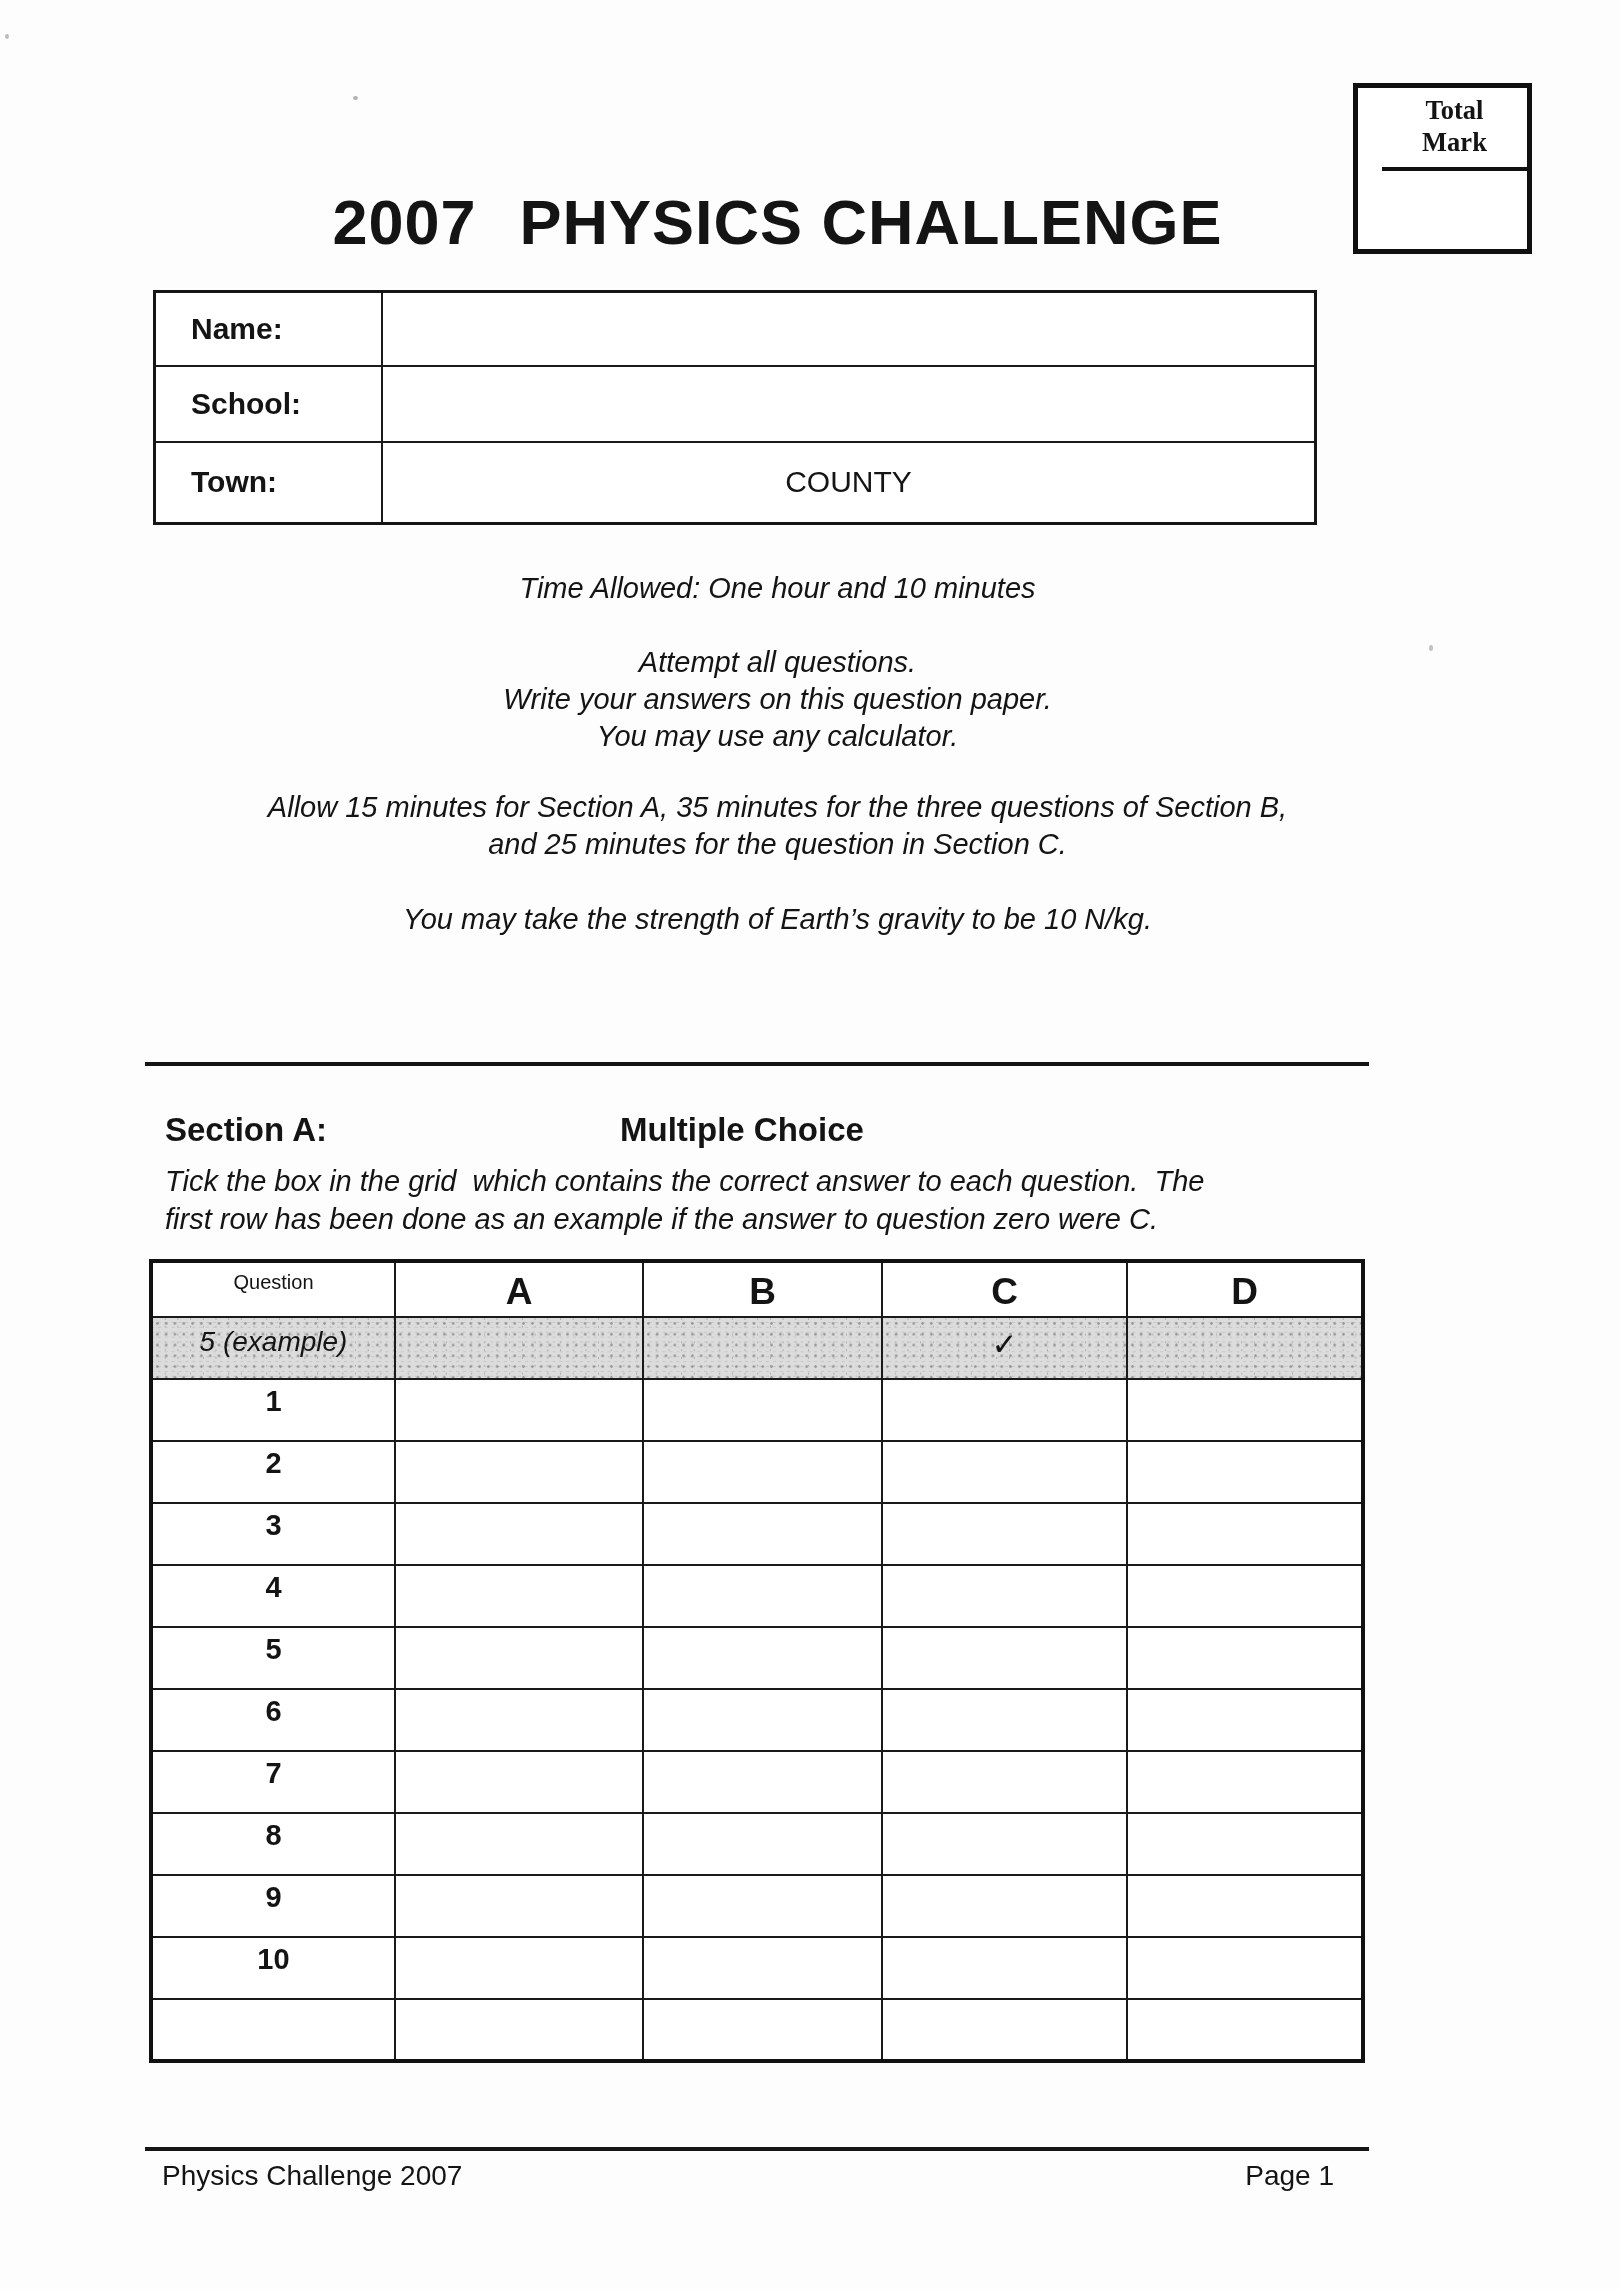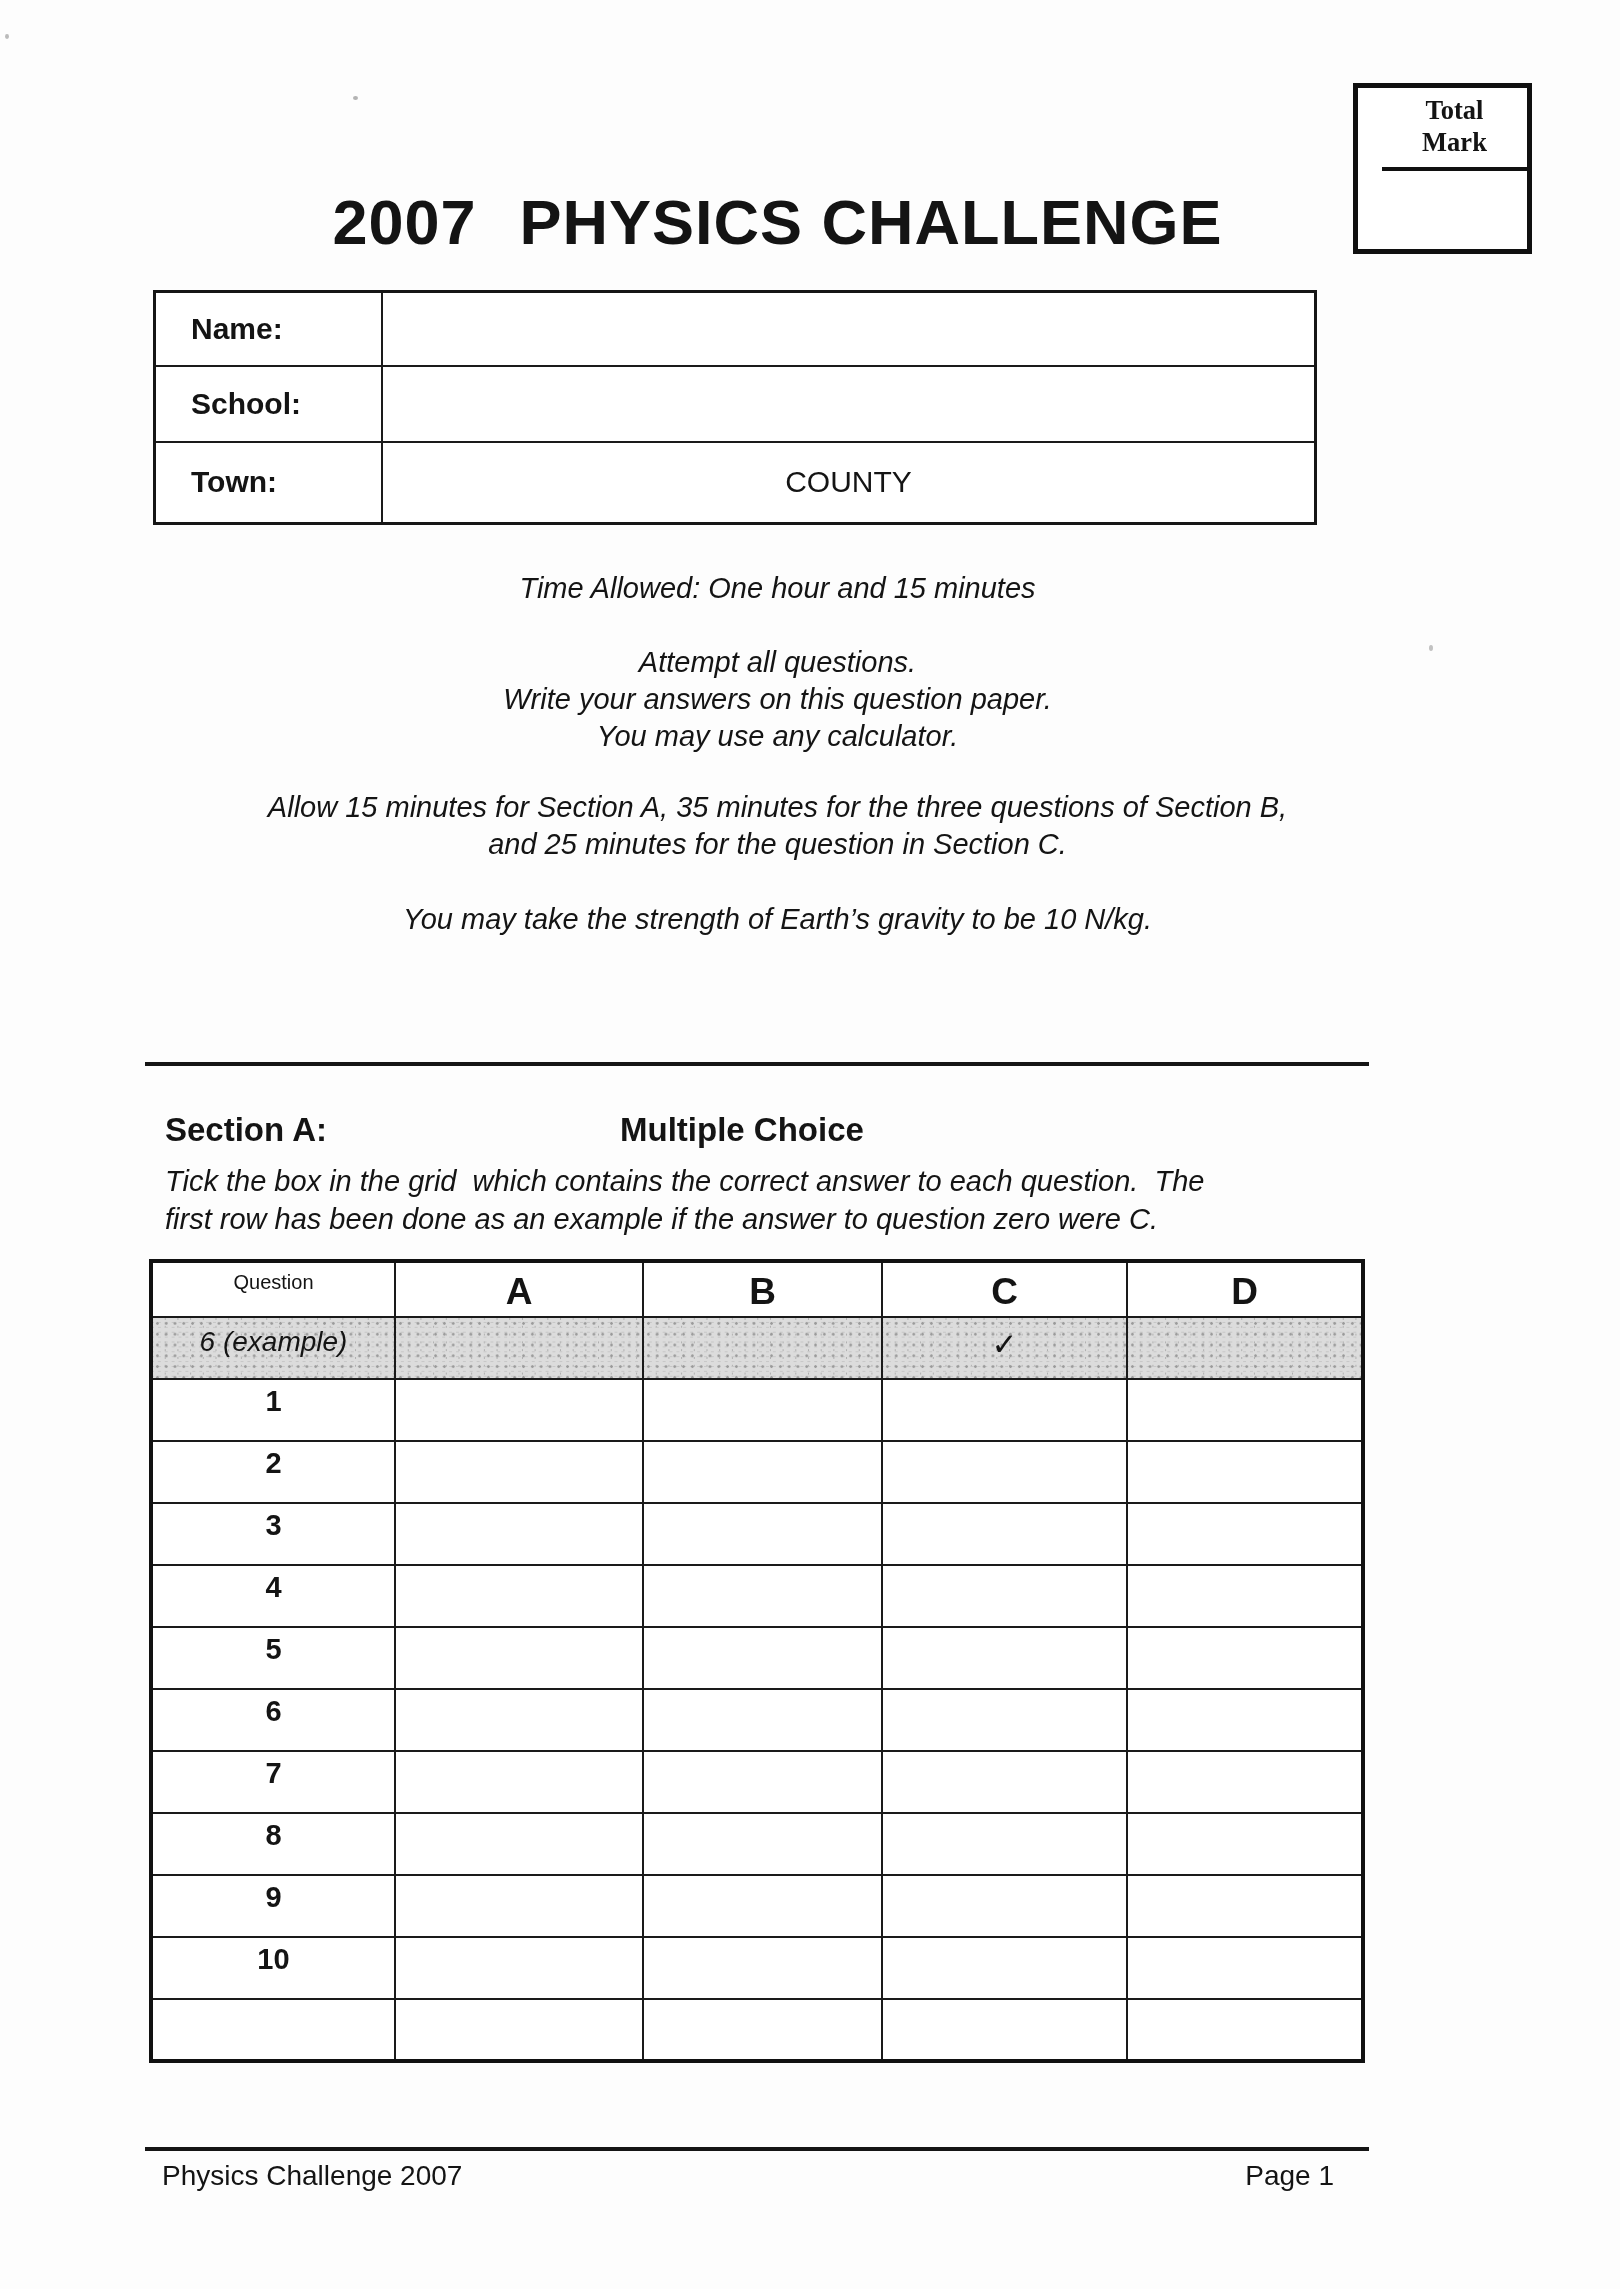--- a/index.html
+++ b/index.html
@@ -97,21 +97,21 @@
       <td class="value-cell"></td>
     </tr>
     <tr class="r3">
       <td class="label-cell">Town:</td>
       <td class="value-cell">COUNTY</td>
     </tr>
   </tbody>
     </table>
 
   <div class="instructions">
-    <div class="prewrap">Time Allowed: One hour and 15 minutes</div>
+    <div class="prewrap">Time Allowed: One hour and 10 minutes</div>
     <div class="g2">
       <div class="prewrap">Attempt all questions.</div>
       <div class="prewrap">Write your answers on this question paper.</div>
       <div class="prewrap">You may use any calculator.</div>
     </div>
     <div class="g3">
       <div class="prewrap">Allow 15 minutes for Section A, 35 minutes for the three questions of Section B,</div>
       <div class="prewrap">and 25 minutes for the question in Section C.</div>
     </div>
     <div class="g4">
@@ -141,21 +141,21 @@
       </colgroup>
     <tbody>
         <tr class="hdr">
       <td class="q-header">Question</td>
       <td class="letter-header">A</td>
       <td class="letter-header">B</td>
       <td class="letter-header">C</td>
       <td class="letter-header">D</td>
     </tr>
     <tr class="example-row">
-      <td>6 (example)</td>
+      <td>5 (example)</td>
       <td></td>
       <td></td>
       <td class="tick-cell">✓</td>
       <td></td>
     </tr>
     <tr>
       <td class="qcell">1</td>
       <td></td>
           <td></td>
       <td></td>

